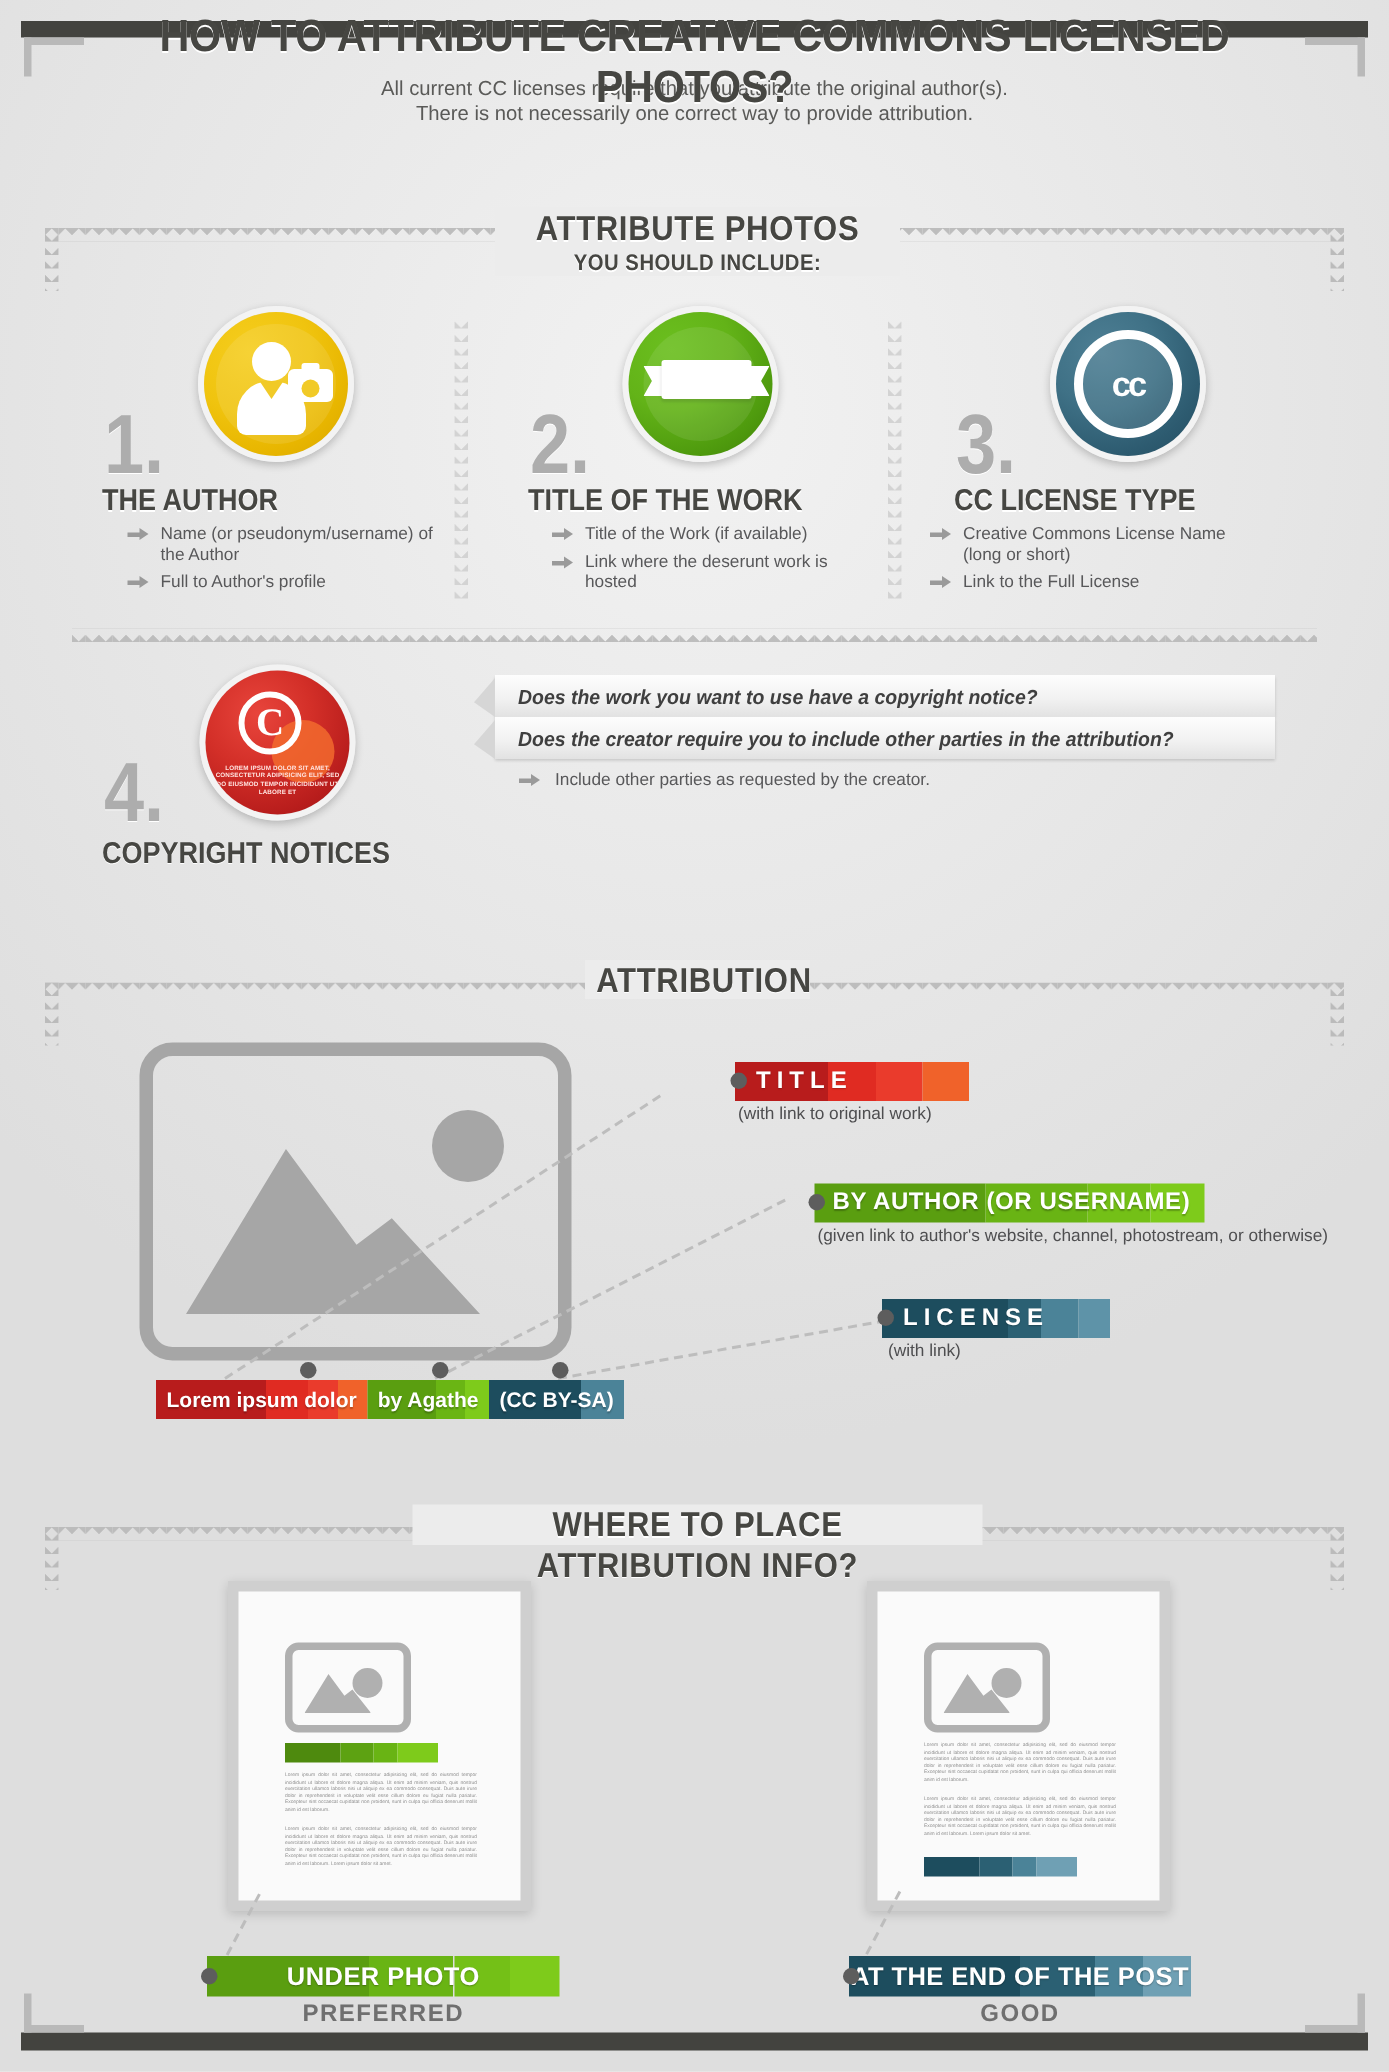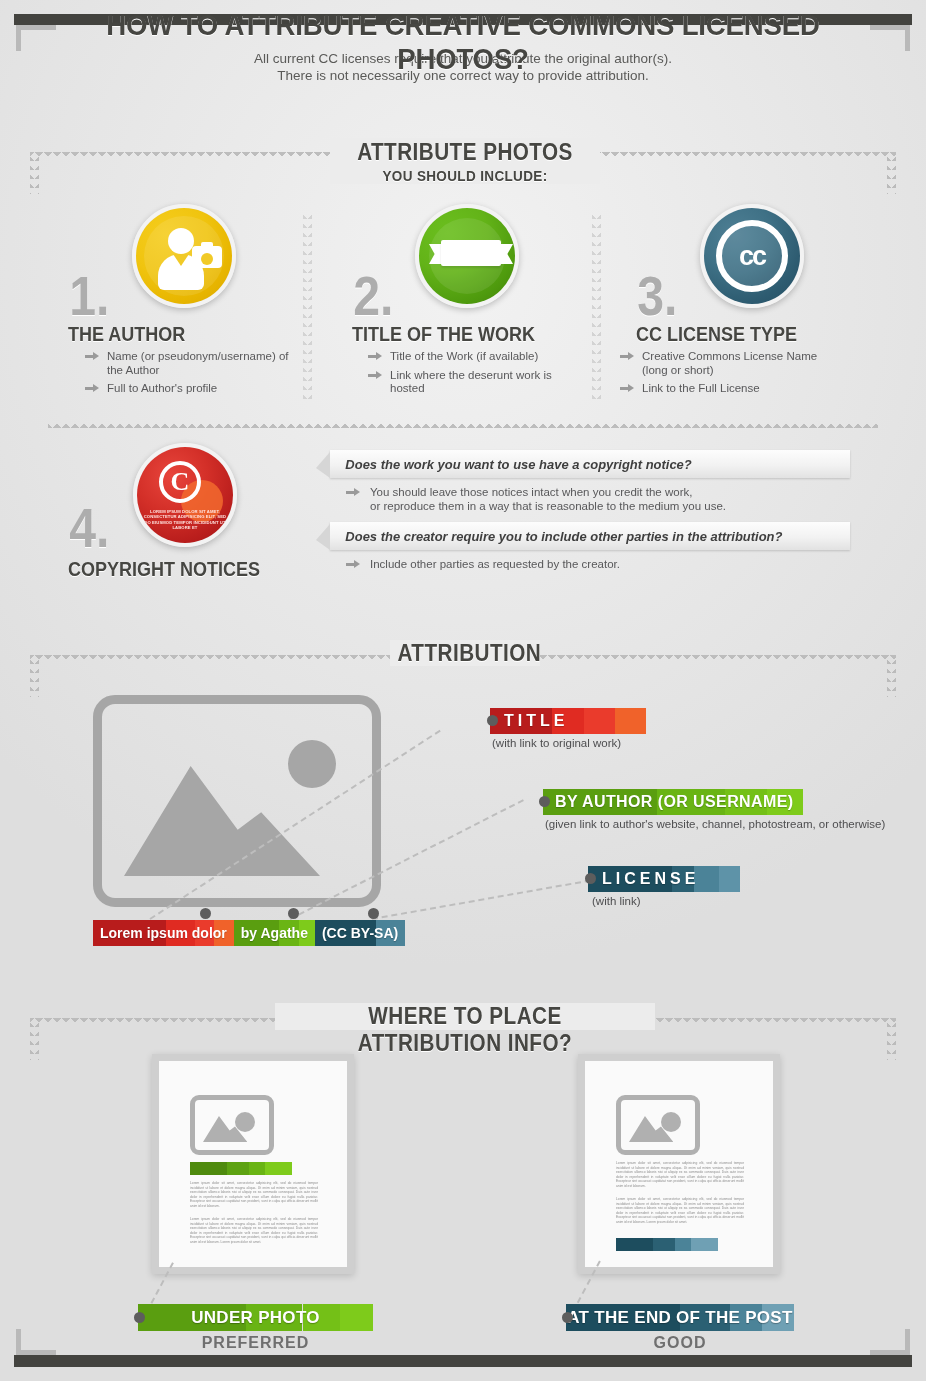--- a/index.html
+++ b/index.html
@@ -148,21 +148,21 @@
   .ic-person .lens{position:absolute;right:9px;top:25px;width:12px;height:12px;border-radius:50%;background:#f0c40f;}
 
   
   .ic-ribbon{position:absolute;left:10px;top:32px;width:84px;height:34px;}
   .ic-ribbon .mid{position:absolute;left:12px;top:0;width:60px;height:26px;background:#fff;border-radius:2px;box-shadow:0 2px 2px rgba(0,0,0,.12);}
   .ic-ribbon .lt{position:absolute;left:0;top:4px;width:20px;height:20px;background:#fff;clip-path:polygon(0 0,100% 0,100% 100%,0 100%,28% 50%);}
   .ic-ribbon .rt{position:absolute;right:0;top:4px;width:20px;height:20px;background:#fff;clip-path:polygon(0 0,100% 0,72% 50%,100% 100%,0 100%);}
 
   
   .ic-cc{position:absolute;left:12px;top:12px;width:72px;height:72px;border-radius:50%;border:6px solid #fff;box-sizing:border-box;display:flex;align-items:center;justify-content:center;}
-  .ic-cc span{font-family:"Liberation Sans",sans-serif;font-weight:bold;font-size:27px;color:#fff;letter-spacing:-2px;line-height:1;}
+  .ic-cc span{font-family:"Liberation Sans",sans-serif;font-weight:bold;font-size:23px;color:#fff;letter-spacing:-2px;line-height:1;}
 
   
   .ic-copy{position:absolute;left:22px;top:14px;width:42px;height:42px;border-radius:50%;border:4px solid #fff;box-sizing:border-box;display:flex;align-items:center;justify-content:center;}
   .ic-copy span{font-family:"Liberation Serif",serif;font-weight:bold;font-size:26px;color:#fff;line-height:1;}
   .copy-micro{
     position:absolute;left:6px;right:6px;top:62px;
     text-align:center;font-size:4.2px;line-height:5.4px;
     font-weight:bold;color:#ffe3e0;letter-spacing:.1px;
   }
   .blob{position:absolute;border-radius:50%;}
@@ -355,25 +355,20 @@
     </div>
     <div class="num" style="left:66px;top:500px;">4.</div>
     <div class="item-title" style="left:68px;top:558px;">COPYRIGHT NOTICES</div>
   </div>
 
   <div class="q-wrap" style="left:330px;top:450px;width:520px;">
     <div class="q-bar">
       <div class="tail"></div>
       <span>Does the work you want to use have a copyright notice?</span>
     </div>
-    <div class="q-note">
-      <span class="arr"></span>
-      <span style="white-space:pre-line">You should leave those notices intact when you credit the work,
-or reproduce them in a way that is reasonable to the medium you use.</span>
-    </div>
     <div class="q-bar">
       <div class="tail"></div>
       <span>Does the creator require you to include other parties in the attribution?</span>
     </div>
     <div class="q-note">
       <span class="arr"></span>
       <span>Include other parties as requested by the creator.</span>
     </div>
   </div>
 
@@ -420,21 +415,21 @@
     <div class="seg" style="left:0;width:55%;background:#1d4d5e;"></div>
     <div class="seg" style="left:55%;width:15%;background:#2b6073;"></div>
     <div class="seg" style="left:70%;width:16%;background:#4b8398;"></div>
     <div class="seg" style="left:86%;width:14%;background:#5e93a8;"></div>
     <div class="lbl" style="letter-spacing:4px;">LICENSE</div>
   </div>
   <div class="dot" style="left:585px;top:873px;"></div>
   <div class="bar-cap" style="left:592px;top:895px;">(with link)</div>
 
   <div class="caption-bar">
-    <div class="cseg" style="background:linear-gradient(90deg,#b81c1c 0%,#b81c1c 52%,#e02b22 52%,#e02b22 72%,#ea3b2c 72%,#ea3b2c 86%,#f0622a 86%);">Lorem ipsum dolor</div>
+    <div class="cseg" style="background:linear-gradient(90deg,#b81c1c 0%,#b81c1c 52%,#e02b22 52%,#e02b22 72%,#ea3b2c 72%,#ea3b2c 86%,#f0622a 86%);margin-left:11px;">Lorem ipsum dolor</div>
     <div class="cseg" style="background:linear-gradient(90deg,#5a9e10 0%,#5a9e10 56%,#6ab514 56%,#6ab514 80%,#7ecb1b 80%);">by Agathe</div>
     <div class="cseg" style="background:linear-gradient(90deg,#1d4d5e 0%,#1d4d5e 68%,#4b8398 68%);">(CC BY-SA)</div>
   </div>
   <div class="dot" style="left:200px;top:908px;"></div>
   <div class="dot" style="left:288px;top:908px;"></div>
   <div class="dot" style="left:368px;top:908px;"></div>
 
   <div class="zigbox" style="left:30px;right:30px;top:1018px;height:42px;">
     <div class="zz"></div>
       <div class="side l"></div>

